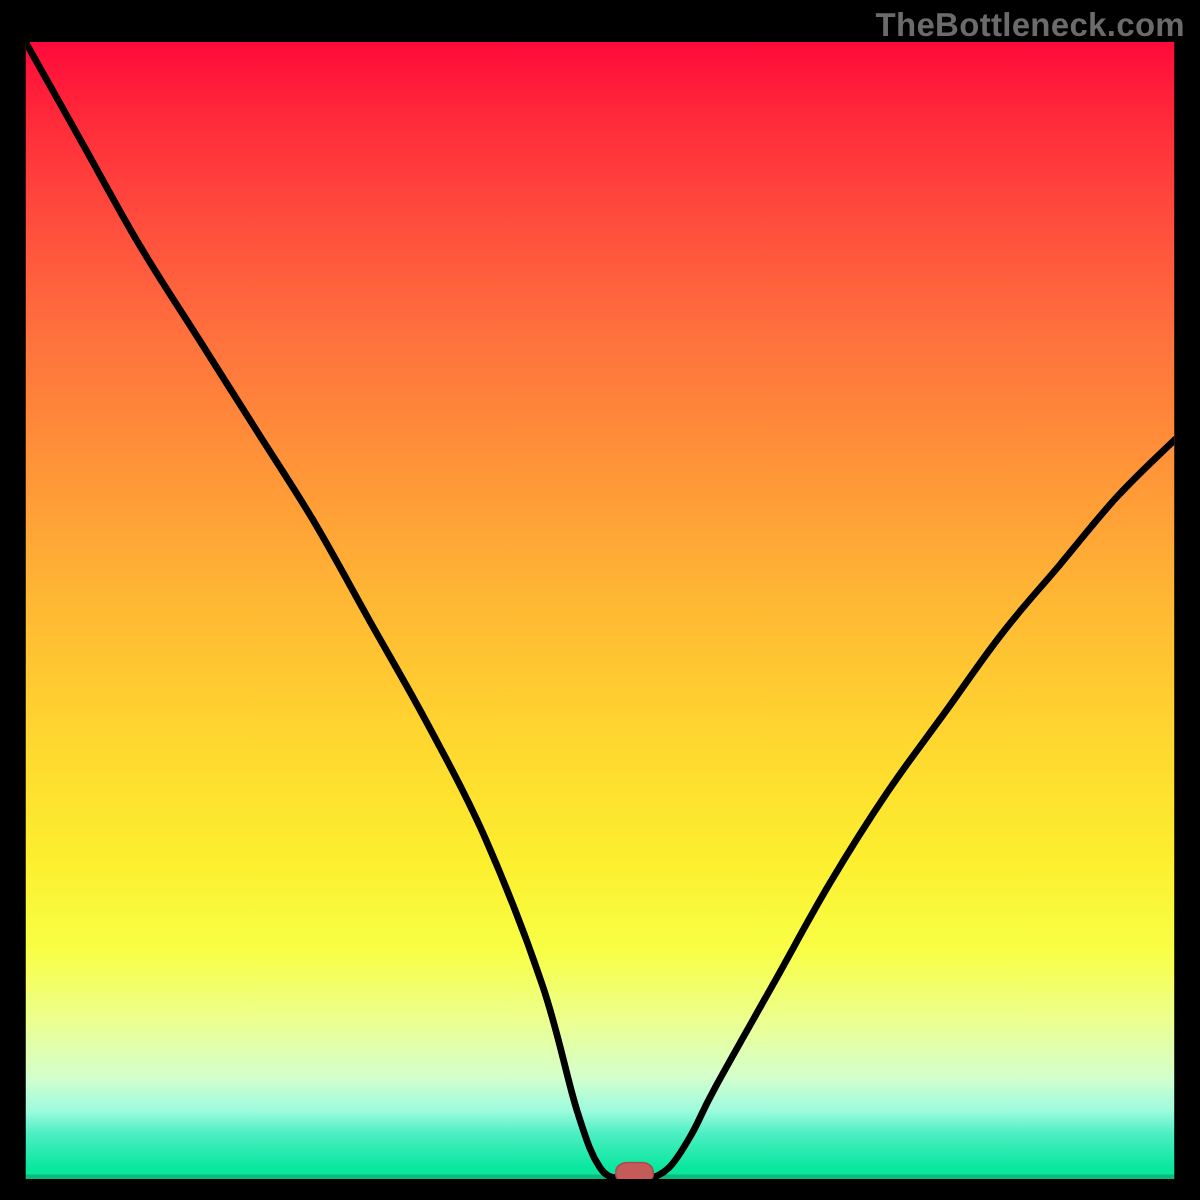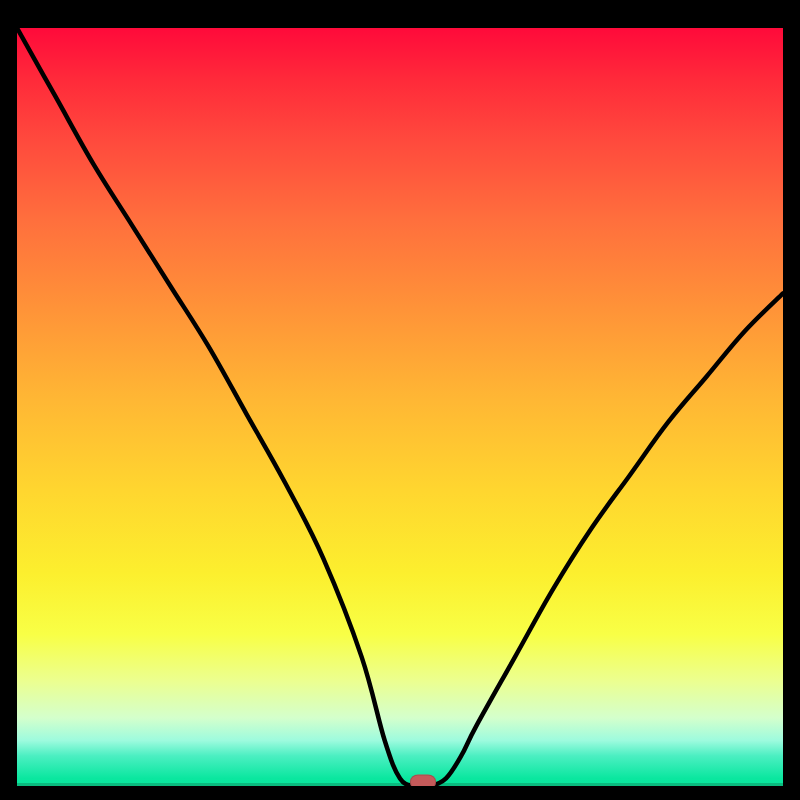--- a/index.html
+++ b/index.html
@@ -83,20 +83,21 @@
     border-radius: 8px / 7px;
     transform: translate(-50%, -50%);
     box-shadow: 0 0 0 1px rgba(0,0,0,0.15) inset;
   }
 </style>
 </head>
 <body>
 
 <div class="frame">
 
+  <div class="watermark">TheBottleneck.com</div>
 
   <div class="plot">
     <div class="gradient"></div>
     <div class="baseline"></div>
 
     <svg class="curve" viewBox="0 0 766 758" preserveAspectRatio="none">
       <path d="M 0.0 0.0 C 6.9 12.3, 24.5 43.7, 38.3 68.2 C 52.1 92.8, 62.8 113.2, 76.6 136.4 C 90.4 159.6, 101.1 175.2, 114.9 197.1 C 128.7 218.9, 139.4 235.9, 153.2 257.7 C 167.0 279.6, 177.7 295.2, 191.5 318.4 C 205.3 341.6, 216.0 362.0, 229.8 386.6 C 243.6 411.1, 254.3 428.9, 268.1 454.8 C 281.9 480.7, 292.6 499.2, 306.4 530.6 C 320.2 562.0, 333.7 596.4, 344.7 629.1 C 355.7 661.9, 360.8 690.7, 367.7 712.5 C 374.6 734.4, 377.5 742.2, 383.0 750.4 C 388.5 758.6, 392.8 756.6, 398.3 758.0 C 403.8 759.4, 408.1 759.4, 413.6 758.0 C 419.2 756.6, 423.4 755.9, 429.0 750.4 C 434.5 745.0, 438.8 737.2, 444.3 727.7 C 449.8 718.1, 449.9 715.1, 459.6 697.4 C 469.3 679.6, 484.1 653.7, 497.9 629.1 C 511.7 604.6, 522.4 584.1, 536.2 560.9 C 550.0 537.7, 560.7 520.7, 574.5 500.3 C 588.3 479.8, 599.0 466.3, 612.8 447.2 C 626.6 428.1, 637.3 411.9, 651.1 394.2 C 664.9 376.4, 675.6 365.1, 689.4 348.7 C 703.2 332.3, 713.9 318.2, 727.7 303.2 C 741.5 288.2, 759.1 272.1, 766.0 265.3" fill="none" stroke="#000000" stroke-width="4.5" stroke-linecap="round" stroke-linejoin="round"></path>
     </svg>
 
     <div class="marker" style="left: 405.98px; top: 754px; background: rgb(196, 90, 90);"></div>

